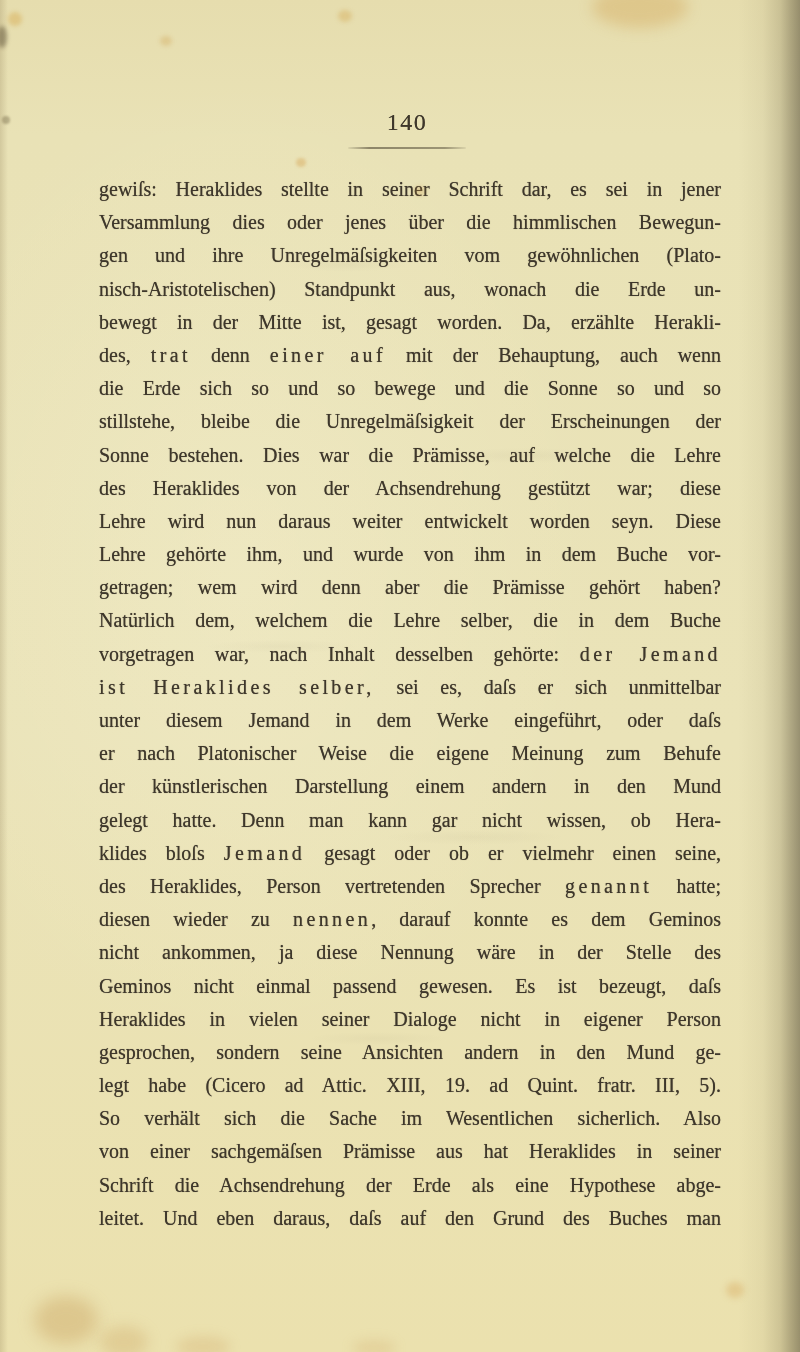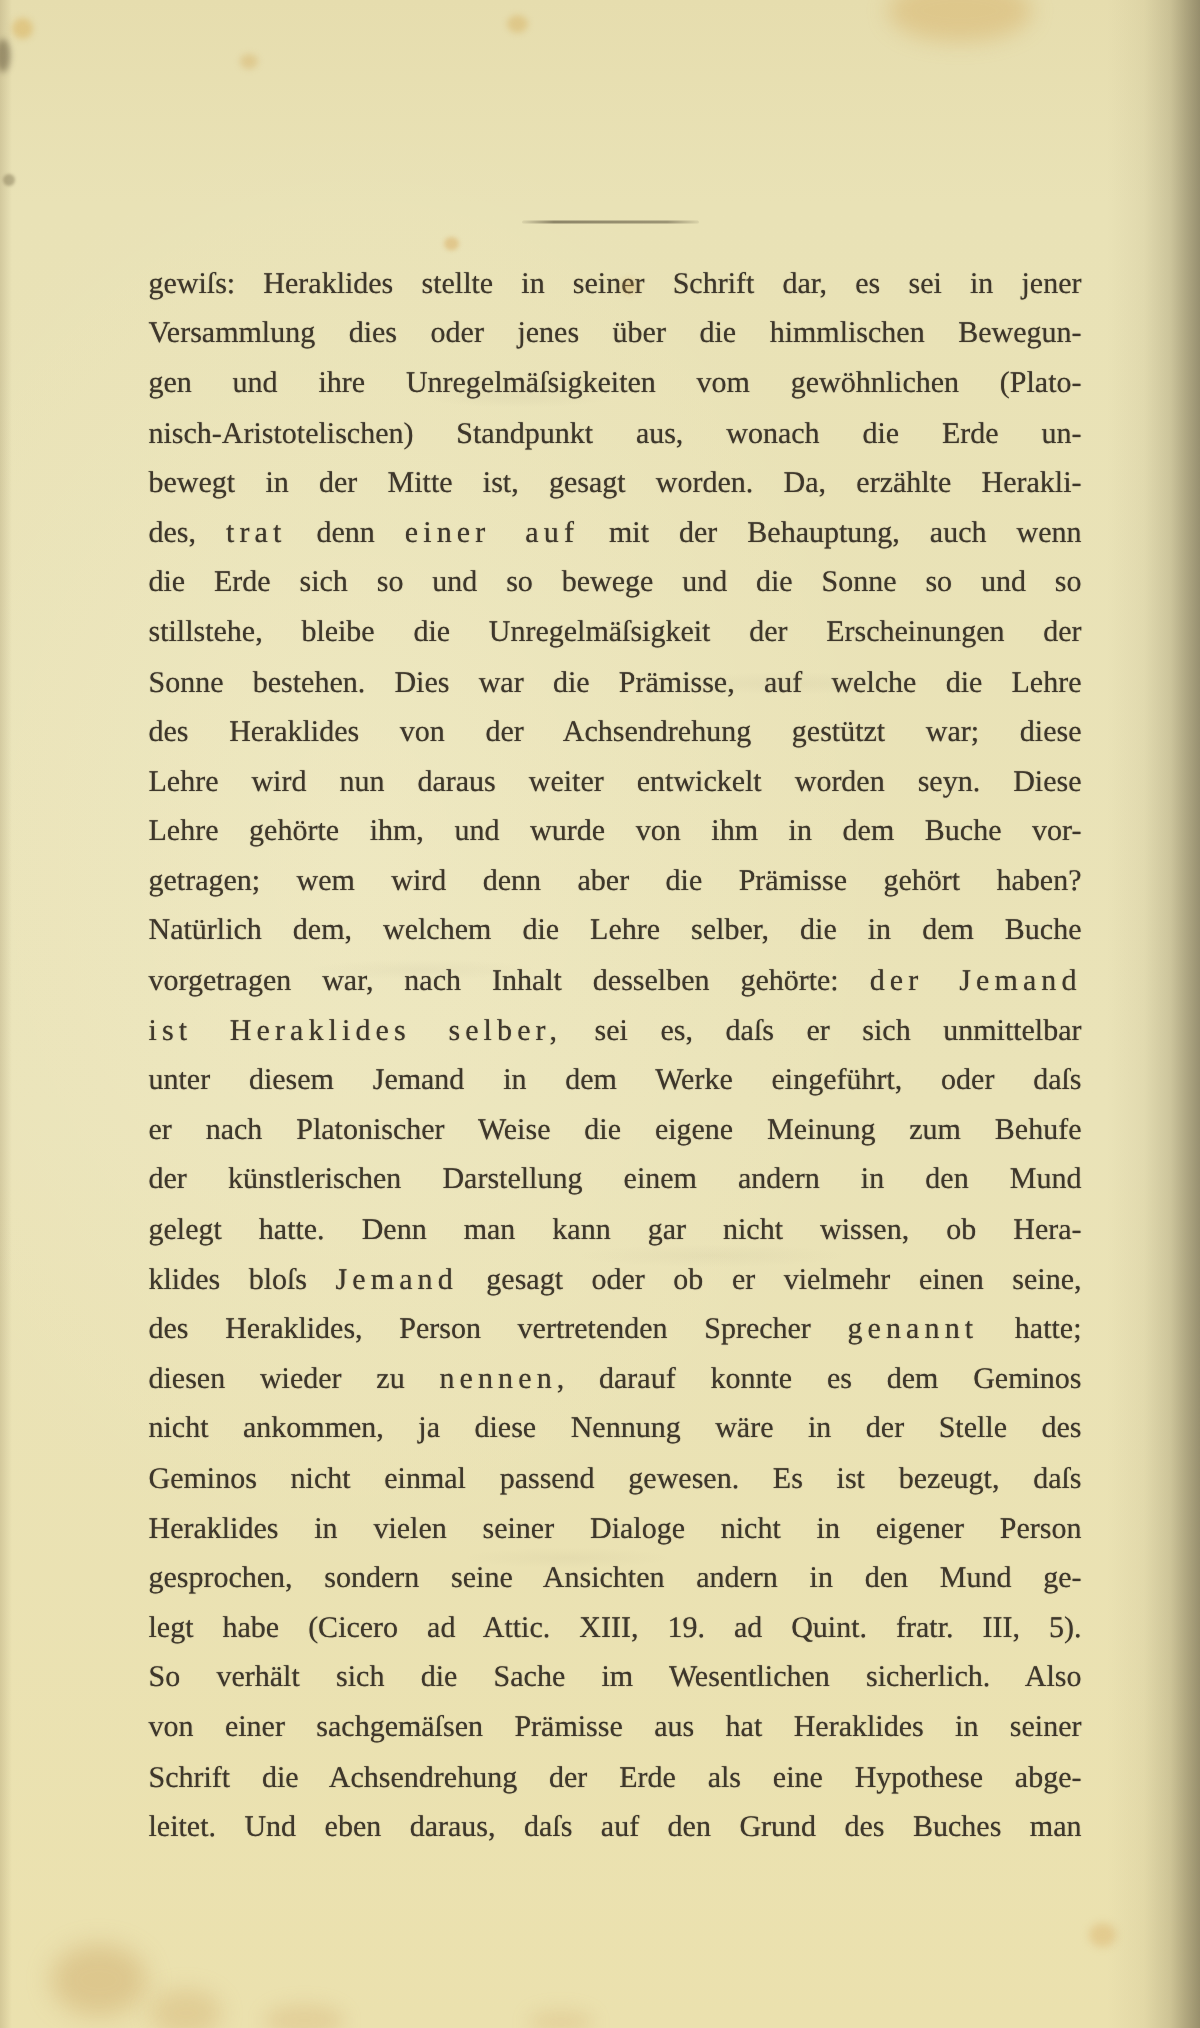--- a/index.html
+++ b/index.html
@@ -86,20 +86,23 @@
       radial-gradient(ellipse 130px 11px at 60% 62%, rgba(120,110,85,0.05), transparent 70%),
       radial-gradient(ellipse 100px 10px at 45% 81%, rgba(120,110,85,0.05), transparent 70%);
     pointer-events:none;
   }
 </style>
 </head>
 <body>
 
 <div class="page">
 
+  <div class="pagenum-wrap">
+    <span class="pagenum" style="color: rgb(62, 55, 43);">140</span>
+  </div>
   <div class="pagenum-rule"></div>
 
   <div class="textblock" id="textblock" style="color: rgb(62, 55, 43);">
       <div class="line"><span class="seg">gewiſs: Heraklides stellte in seiner Schrift dar, es sei in jener</span></div>
       <div class="line"><span class="seg">Versammlung dies oder jenes über die himmlischen Bewegun-</span></div>
       <div class="line"><span class="seg">gen und ihre Unregelmäſsigkeiten vom gewöhnlichen (Plato-</span></div>
       <div class="line"><span class="seg">nisch-Aristotelischen) Standpunkt aus, wonach die Erde un-</span></div>
       <div class="line"><span class="seg">bewegt in der Mitte ist, gesagt worden. Da, erzählte Herakli-</span></div>
       <div class="line"><span class="seg">des, </span><span class="sperr">trat</span><span class="seg"> denn </span><span class="sperr">einer auf</span><span class="seg"> mit der Behauptung, auch wenn</span></div>
       <div class="line"><span class="seg">die Erde sich so und so bewege und die Sonne so und so</span></div>

